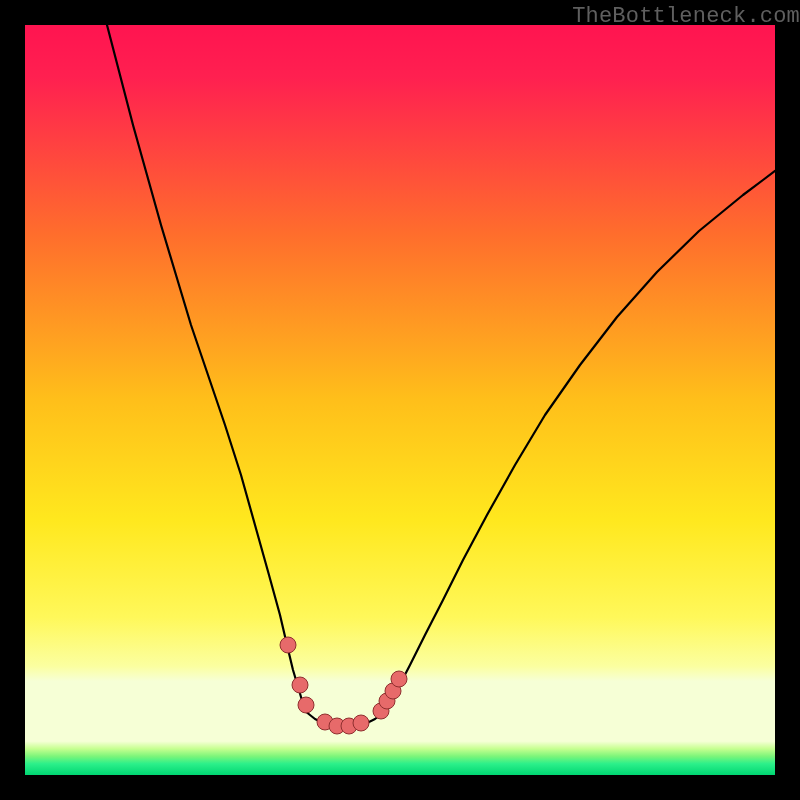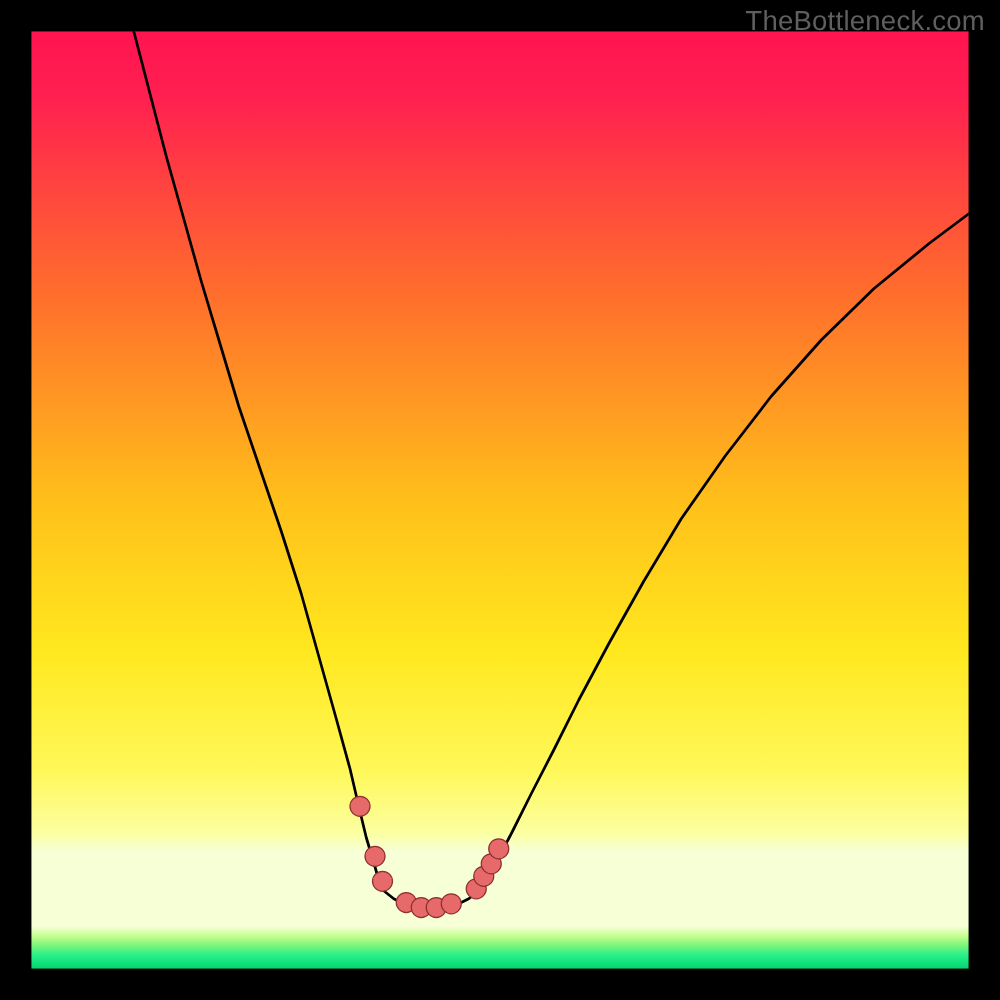--- a/index.html
+++ b/index.html
@@ -19,25 +19,26 @@
     height: 750px;
     box-sizing: border-box;
   }
   .gradient {
     position: absolute;
     inset: 0;
   }
   .watermark {
     position: absolute;
     top: 4px;
-    right: 12px;
+    right: 0;
     color: #5f5f5f;
     font-size: 22px;
     letter-spacing: 0.2px;
     font-weight: 500;
+    font-family: Liberation Mono, monospace;
   }
   svg.plot {
     position: absolute;
     inset: 0;
   }
 </style>
 </head>
 <body>
 
 <div class="frame">

